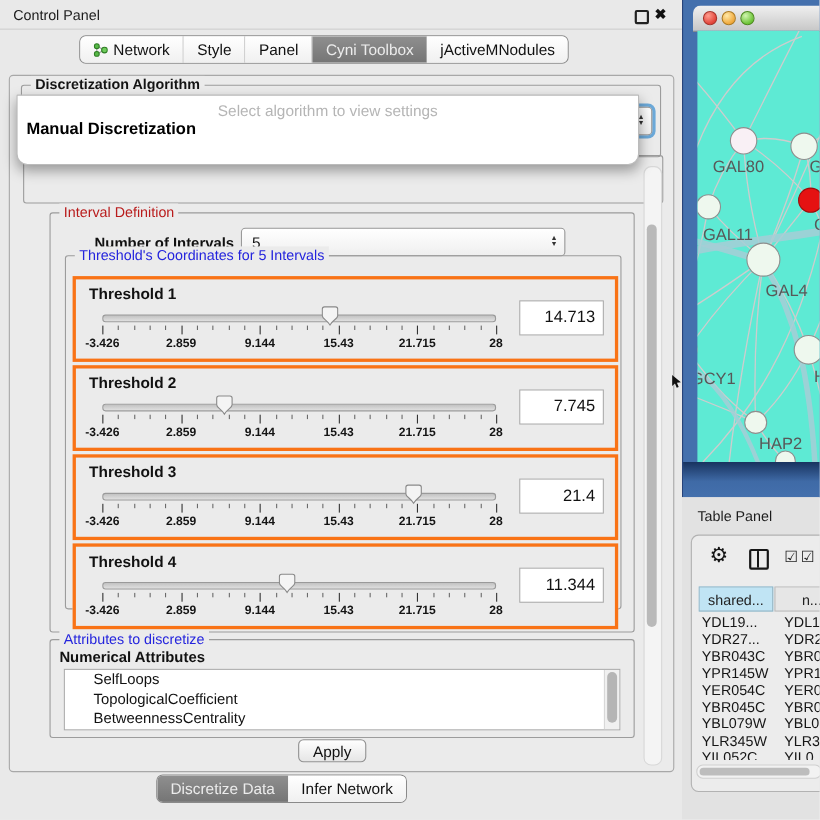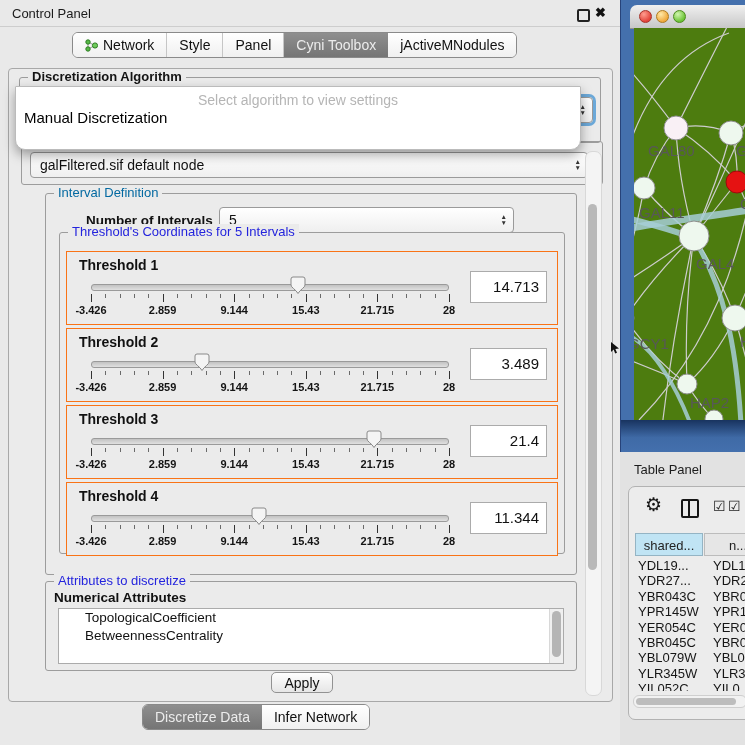--- a/index.html
+++ b/index.html
@@ -20,50 +20,50 @@
   .tabseg{display:flex;align-items:center;gap:5px;padding:0 12px;font-size:14px;color:#111;
           background:linear-gradient(#ffffff,#f0f0f0);border-right:1px solid #c6c6c6;cursor:default;white-space:nowrap}
   .tabseg:last-child{border-right:none}
   .tabseg.selected{background:linear-gradient(#8f8f8f,#757575);color:#ececec;border-right:none}
 
   .content{position:absolute;left:8px;top:68px;width:603px;height:632px;background:#ebebeb;
            border:1px solid #a8a8a8;border-radius:4px}
 
   .group{position:absolute;border:1px solid #9c9c9c;border-radius:3px}
   .gtitle{position:absolute;top:-9px;left:8px;padding:0 4px;background:#ebebeb;font-size:13px;white-space:nowrap;color:#141414}
-  .gtitle.green{color:#0369a1}
+  .gtitle.green{color:#b91c1c}
   .gtitle.blue{color:#2424dd}
   .gtitle.boldt{font-weight:bold}
 
   #algo-group{left:10px;top:8px;width:580px;height:64px}
   .combo{position:absolute;background:linear-gradient(#ffffff,#efefef);border:1px solid #9a9a9a;border-radius:4px}
   .combo-text{position:absolute;left:9px;top:0;line-height:24px;font-size:14px;color:#111;white-space:nowrap}
   .stepper{position:absolute;right:6px;top:0;height:100%;display:flex;flex-direction:column;justify-content:center;align-items:center}
   .stepper i{font-style:normal;font-size:6.5px;line-height:6px;color:#333}
   #algo-combo{left:28px;top:28px;width:554px;height:24px;box-shadow:0 0 0 3px rgba(86,157,214,.85);z-index:5}
 
   .popup{position:absolute;left:6px;top:17px;width:564px;height:62px;background:#fff;
          border:1px solid #bbb;border-radius:1px 1px 10px 10px;box-shadow:0 5px 12px rgba(0,0,0,.35);z-index:40}
   .popup-placeholder{margin-top:5px;text-align:center;font-size:14px;color:#b5b5b5}
   .popup-opt{padding-left:8px;font-size:15px;line-height:19px;color:#000}
-  .popup-opt.boldo{font-weight:normal}
+  .popup-opt.boldo{font-weight:bold}
 
   #tabledata-group{left:12px;top:72px;width:580px;height:42px}
   #tabledata-combo{left:8px;top:10px;width:556px;height:24px}
 
   .vscroll{position:absolute;left:576px;top:82px;width:15px;height:543px;background:#f4f4f4;
            border:1px solid #d8d8d8;border-radius:7px}
   .vthumb{position:absolute;left:2px;top:52px;width:9px;height:366px;background:#b9b9b9;border-radius:5px}
 
   #interval-group{left:36px;top:124px;width:530px;height:380px}
   .num-lbl{position:absolute;left:40px;top:19px;font-weight:bold;font-size:13.5px;color:#111}
   #num-combo{left:173px;top:13px;width:293px;height:24px}
   #thr-group{left:13px;top:38px;width:504px;height:320px}
   #thresholds{position:absolute;left:6px;top:18px;width:492px}
-  .thr-panel{position:relative;width:490px;height:72px;margin-bottom:3px;border:1px solid #f97316;background:#ebebeb}
+  .thr-panel{position:relative;width:490px;height:72px;margin-bottom:3px;border:3px solid #f97316;background:#ebebeb}
   .thr-label{position:absolute;left:12px;top:5px;font-size:14px;font-weight:bold;color:#111}
   .slider{position:absolute;left:24px;top:26px;width:358px;height:42px}
   .track{position:absolute;left:0;right:0;top:6px;height:5px;border:1px solid #9a9a9a;border-radius:3px;background:linear-gradient(#c2c2c2,#e0e0e0)}
   .thumb{position:absolute;top:-2px;width:16px;height:19px;transform:translateX(-50%)}
   .ticks{position:absolute;left:0;top:16px;width:100%;height:9px}
   .tick{position:absolute;top:0;width:1px;height:4px;background:#6a6a6a}
   .tick.major{height:8px;background:#333}
   .scale-labels{position:absolute;left:0;top:26px;width:100%;height:13px}
   .scale-labels span{position:absolute;transform:translateX(-50%);font-size:11px;font-weight:bold;color:#141414;white-space:nowrap}
   .thr-value{position:absolute;right:10px;top:19px;width:68px;height:30px;line-height:30px;background:#fff;
@@ -80,21 +80,21 @@
              background:linear-gradient(#fefefe,#e6e6e6);font-size:14px;font-family:inherit;color:#111;padding:0}
 
   
   .net-window{position:absolute;left:620px;top:0;width:125px;height:452px;background:#4470ad;border-left:1px solid #27437a}
   .mac-titlebar{position:absolute;left:9px;top:5px;width:116px;height:23px;border-radius:7px 0 0 0;
                 background:linear-gradient(#f0f0f0,#c7c7c7);border-bottom:1px solid #8f8f8f}
   .light{position:absolute;top:5px;width:11px;height:11px;border-radius:50%}
   .light.red{left:9px;background:radial-gradient(circle at 35% 30%,#ff9d8f,#e2443a 70%);border:1px solid #a73229}
   .light.yellow{left:26px;background:radial-gradient(circle at 35% 30%,#ffe9a8,#f0a93c 70%);border:1px solid #ad7a20}
   .light.green{left:43px;background:radial-gradient(circle at 35% 30%,#d1f5b0,#6cc436 70%);border:1px solid #4c8a1e}
-  .net-canvas{position:absolute;left:13px;top:28px;width:112px;height:392px;background:#4d7c0f;overflow:hidden}
+  .net-canvas{position:absolute;left:13px;top:28px;width:112px;height:392px;background:#5eead4;overflow:hidden}
   .net-canvas svg{display:block}
   .frame-bottom{position:absolute;left:0;top:420px;width:100%;height:32px;background:linear-gradient(#18335f,#3f6aa6 55%,#4470ad)}
 
   
   .table-section{position:absolute;left:620px;top:452px;width:125px;height:293px;background:#e2e2e2}
   .tp-title{position:absolute;left:14px;top:10px;font-size:13px;color:#1c1c1c}
   .tp-box{position:absolute;left:8px;top:34px;width:120px;height:232px;background:#ececec;
           border:1px solid #b2b2b2;border-radius:7px 0 0 7px}
   .tp-gear{position:absolute;left:16px;top:6px;font-size:19px;color:#161616}
   .tp-cols{position:absolute;left:52px;top:12px;width:14px;height:15px;border:2px solid #161616;border-radius:2px;
@@ -165,27 +165,20 @@
       </span>
     </div>
 
     <div class="popup">
       <div class="popup-placeholder">Select algorithm to view settings</div>
       <div class="popup-opt boldo">Manual Discretization</div>
     </div>
 
     <div class="group" id="tabledata-group">
       <span class="gtitle">Table Data</span>
-      <div class="combo" id="tabledata-combo">
-        <span class="combo-text">galFiltered.sif default node</span>
-        <span class="stepper">
-          <i>▲</i>
-            <i>▼</i>
-        </span>
-      </div>
     </div>
 
     <div class="vscroll">
       <div class="vthumb"></div>
     </div>
 
     <div class="group" id="interval-group">
       <span class="gtitle green">Interval Definition</span>
       <span class="num-lbl">Number of Intervals</span>
       <div class="combo" id="num-combo">
@@ -286,21 +279,21 @@
                 </div>
       <div class="scale-labels">
                   <span style="left: 0%;">-3.426</span>
                   <span style="left: 20%;">2.859</span>
                   <span style="left: 40%;">9.144</span>
                   <span style="left: 60%;">15.43</span>
                   <span style="left: 80%;">21.715</span>
                   <span style="left: 100%;">28</span>
                 </div>
     </div>
-    <div class="thr-value">3.489</div>
+    <div class="thr-value">7.745</div>
   </div>
 
   <div class="thr-panel">
     <span class="thr-label">Threshold 3</span>
     <div class="slider">
       <div class="track"></div>
       <div class="thumb" style="left: 79%;">
         <svg width="16" height="19" viewBox="0 0 16 19">
           <path d="M3 1 H13 Q15 1 15 3 V9 Q15 10.5 12.5 12.5 Q9.5 15 8 17.5 Q6.5 15 3.5 12.5 Q1 10.5 1 9 V3 Q1 1 3 1 Z" fill="#f4f4f4" stroke="#898989"></path>
         </svg>
@@ -395,20 +388,21 @@
   </div>
 </div>
       </div>
     </div>
 
     <div class="group" id="attr-group">
       <span class="gtitle blue">Attributes to discretize</span>
       <span class="attr-lbl">Numerical Attributes</span>
       <div class="attr-list">
         <div id="attr-items">
+            <div class="attr-item">SelfLoops</div>
             <div class="attr-item">TopologicalCoefficient</div>
             <div class="attr-item">BetweennessCentrality</div>
           </div>
         <div class="list-scroll">
           <div class="list-thumb"></div>
         </div>
       </div>
     </div>
 
     <button class="apply-btn">Apply</button>

